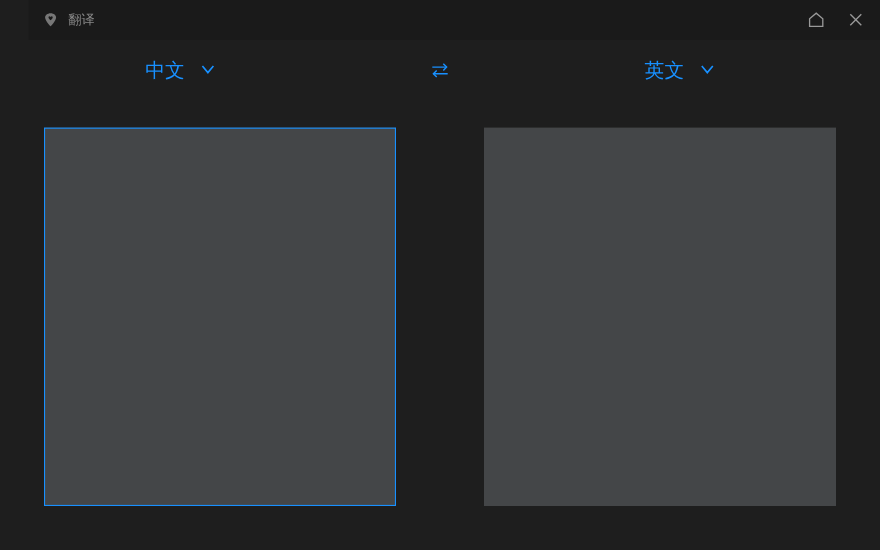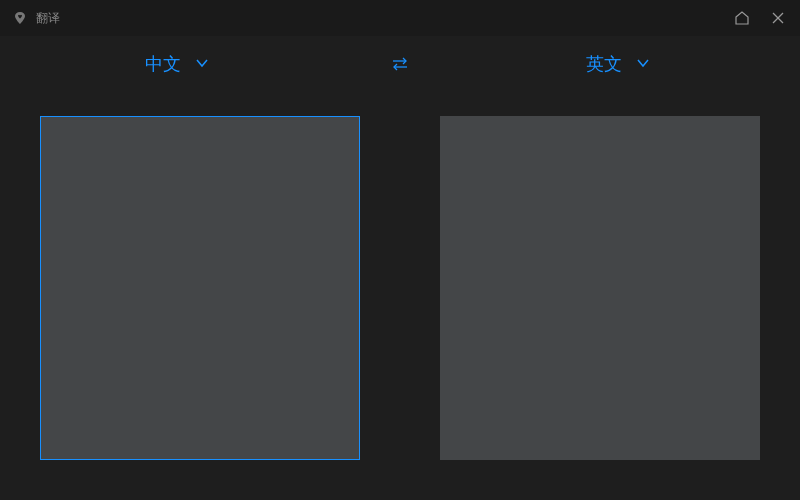--- a/index.html
+++ b/index.html
@@ -14,20 +14,21 @@
       font-family: "Microsoft YaHei", "PingFang SC", sans-serif;
       overflow: hidden;
     }
     .titlebar {
       height: 36px;
       display: flex;
       align-items: center;
       justify-content: space-between;
       padding: 0 12px;
       background: #1a1a1a;
+      margin-left: 26px;
     }
     .titlebar-left {
       display: flex;
       align-items: center;
       gap: 8px;
     }
     .app-icon {
       width: 16px;
       height: 16px;
       display: flex;
@@ -62,21 +63,21 @@
     .lang-selector {
       display: flex;
       align-items: center;
       gap: 14px;
       cursor: pointer;
       color: #1890ff;
       font-size: 18px;
       position: absolute;
     }
     .lang-selector.left {
-      left: 145px;
+      left: 132px;
     }
     .lang-selector.right {
       right: 150px;
       text-align: right;
     }
     .swap-btn {
       position: absolute;
       left: 50%;
       transform: translateX(-50%);
       cursor: pointer;

